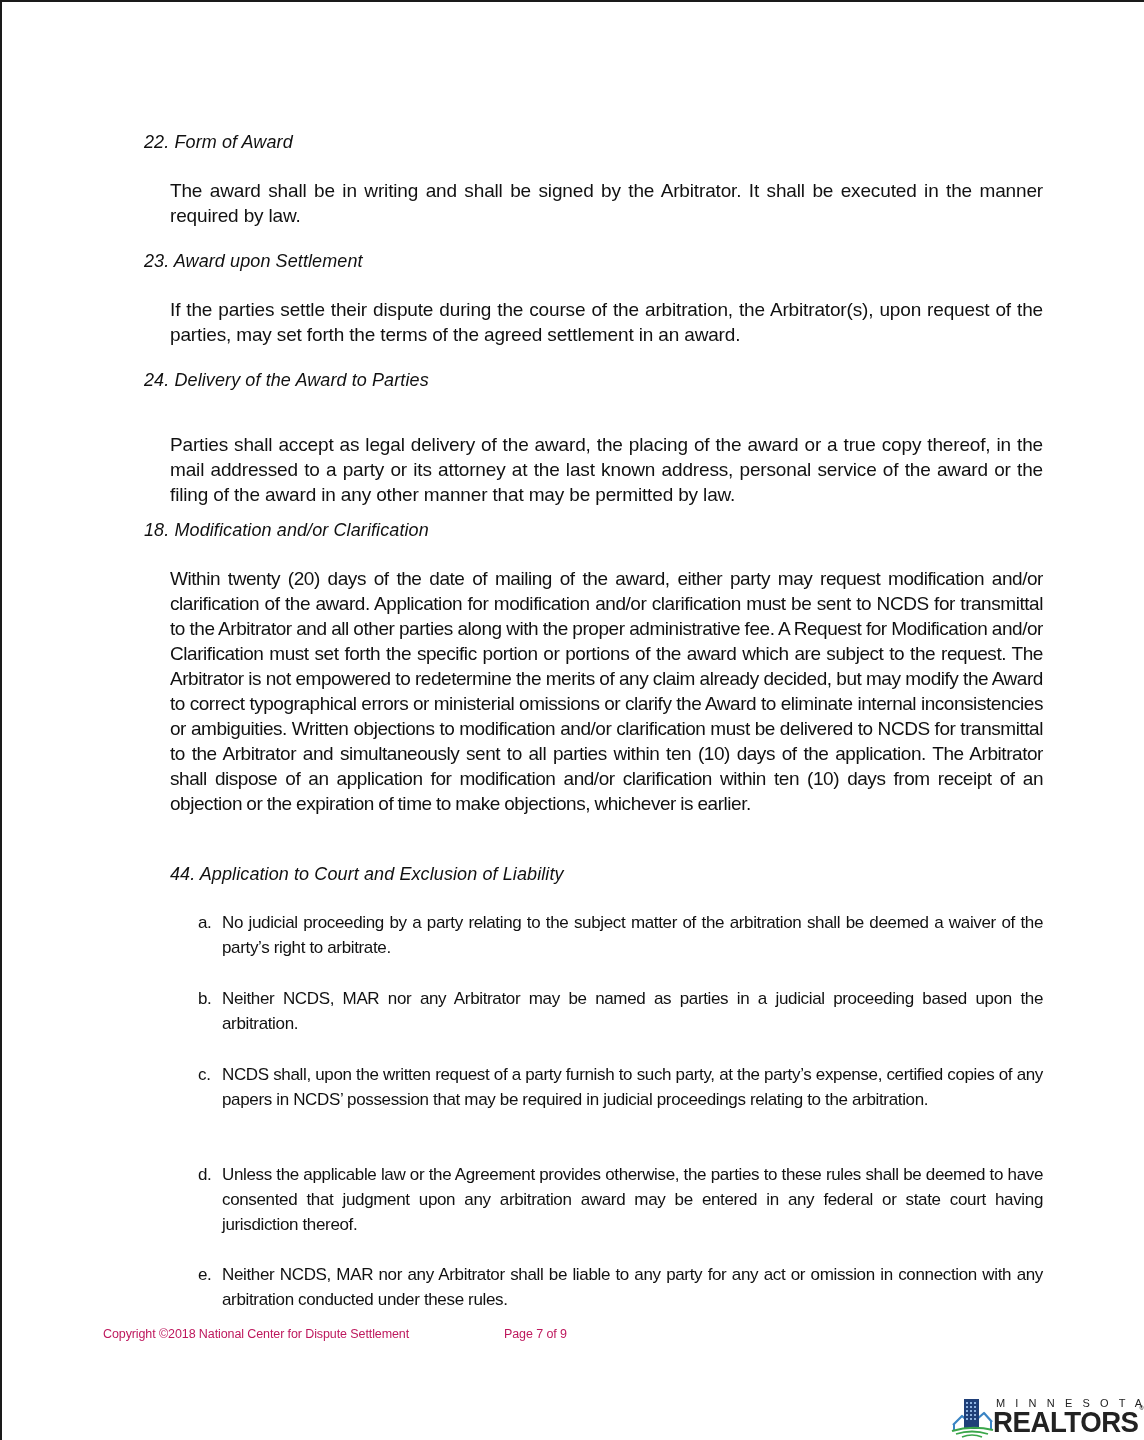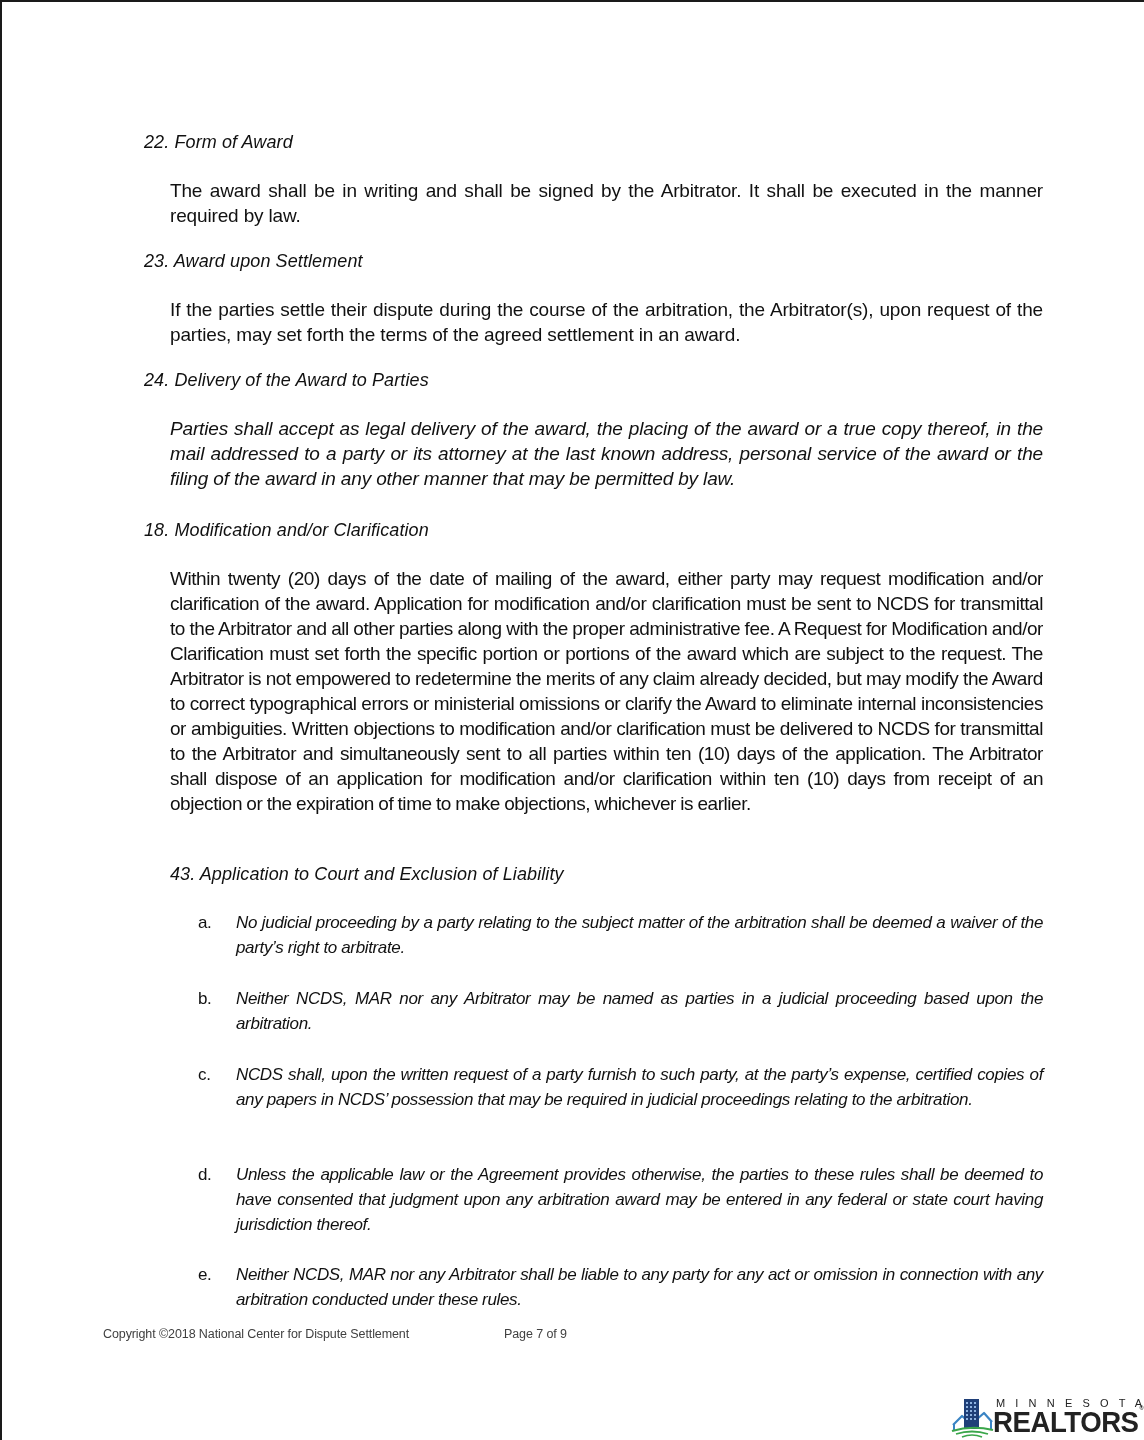--- a/index.html
+++ b/index.html
@@ -53,31 +53,30 @@
       letter-spacing: -0.35px;
     }
     .list-item .marker {
       position: absolute;
       left: 0;
       top: 0;
       width: 38px;
     }
     .list-item .text {
       display: block;
-      margin-left: 38px;
+      margin-left: 24px;
       text-align: justify;
-      font-style: italic;
     }
     .footer {
       position: absolute;
       top: 1327px;
       font-size: 12.5px;
       letter-spacing: -0.1px;
       white-space: nowrap;
-      color: #404040;
+      color: #be185d;
     }
     .logo {
       position: absolute;
       left: 950px;
       top: 1395px;
       width: 185px;
       height: 45px;
     }
     .logo-icon {
       position: absolute;
@@ -118,26 +117,26 @@
 
 <div class="page-frame"></div>
 
 <div class="heading" style="left:144px; top:132px;">22. Form of Award</div>
 <div class="para" style="top:178px;">The award shall be in writing and shall be signed by the Arbitrator. It shall be executed in the manner required by law.</div>
 
 <div class="heading" style="left:144px; top:251px;">23. Award upon Settlement</div>
 <div class="para" style="top:297px;">If the parties settle their dispute during the course of the arbitration, the Arbitrator(s), upon request of the parties, may set forth the terms of the agreed settlement in an award.</div>
 
 <div class="heading" style="left:144px; top:370px;text-align:right;">24. Delivery of the Award to Parties</div>
-<div class="para" style="top:416px;font-style:italic;">Parties shall accept as legal delivery of the award, the placing of the award or a true copy thereof, in the mail addressed to a party or its attorney at the last known address, personal service of the award or the filing of the award in any other manner that may be permitted by law.</div>
+<div class="para" style="top:432px;">Parties shall accept as legal delivery of the award, the placing of the award or a true copy thereof, in the mail addressed to a party or its attorney at the last known address, personal service of the award or the filing of the award in any other manner that may be permitted by law.</div>
 
 <div class="heading" style="left:144px; top:520px;">18. Modification and/or Clarification</div>
 <div class="para narrow" style="top:566px;">Within twenty (20) days of the date of mailing of the award, either party may request modification and/or clarification of the award. Application for modification and/or clarification must be sent to NCDS for transmittal to the Arbitrator and all other parties along with the proper administrative fee. A Request for Modification and/or Clarification must set forth the specific portion or portions of the award which are subject to the request. The Arbitrator is not empowered to redetermine the merits of any claim already decided, but may modify the Award to correct typographical errors or ministerial omissions or clarify the Award to eliminate internal inconsistencies or ambiguities. Written objections to modification and/or clarification must be delivered to NCDS for transmittal to the Arbitrator and simultaneously sent to all parties within ten (10) days of the application. The Arbitrator shall dispose of an application for modification and/or clarification within ten (10) days from receipt of an objection or the expiration of time to make objections, whichever is earlier.</div>
 
-<div class="heading" style="left:170px; top:864px;">43. Application to Court and Exclusion of Liability</div>
+<div class="heading" style="left:170px; top:864px;">44. Application to Court and Exclusion of Liability</div>
 
 <div class="list-item" style="top:910px;">
   <span class="marker">a.</span>
   <span class="text">No judicial proceeding by a party relating to the subject matter of the arbitration shall be deemed a waiver of the party’s right to arbitrate.</span>
 </div>
 <div class="list-item" style="top:986px;">
   <span class="marker">b.</span>
   <span class="text">Neither NCDS, MAR nor any Arbitrator may be named as parties in a judicial proceeding based upon the arbitration.</span>
 </div>
 <div class="list-item" style="top:1062px;">

